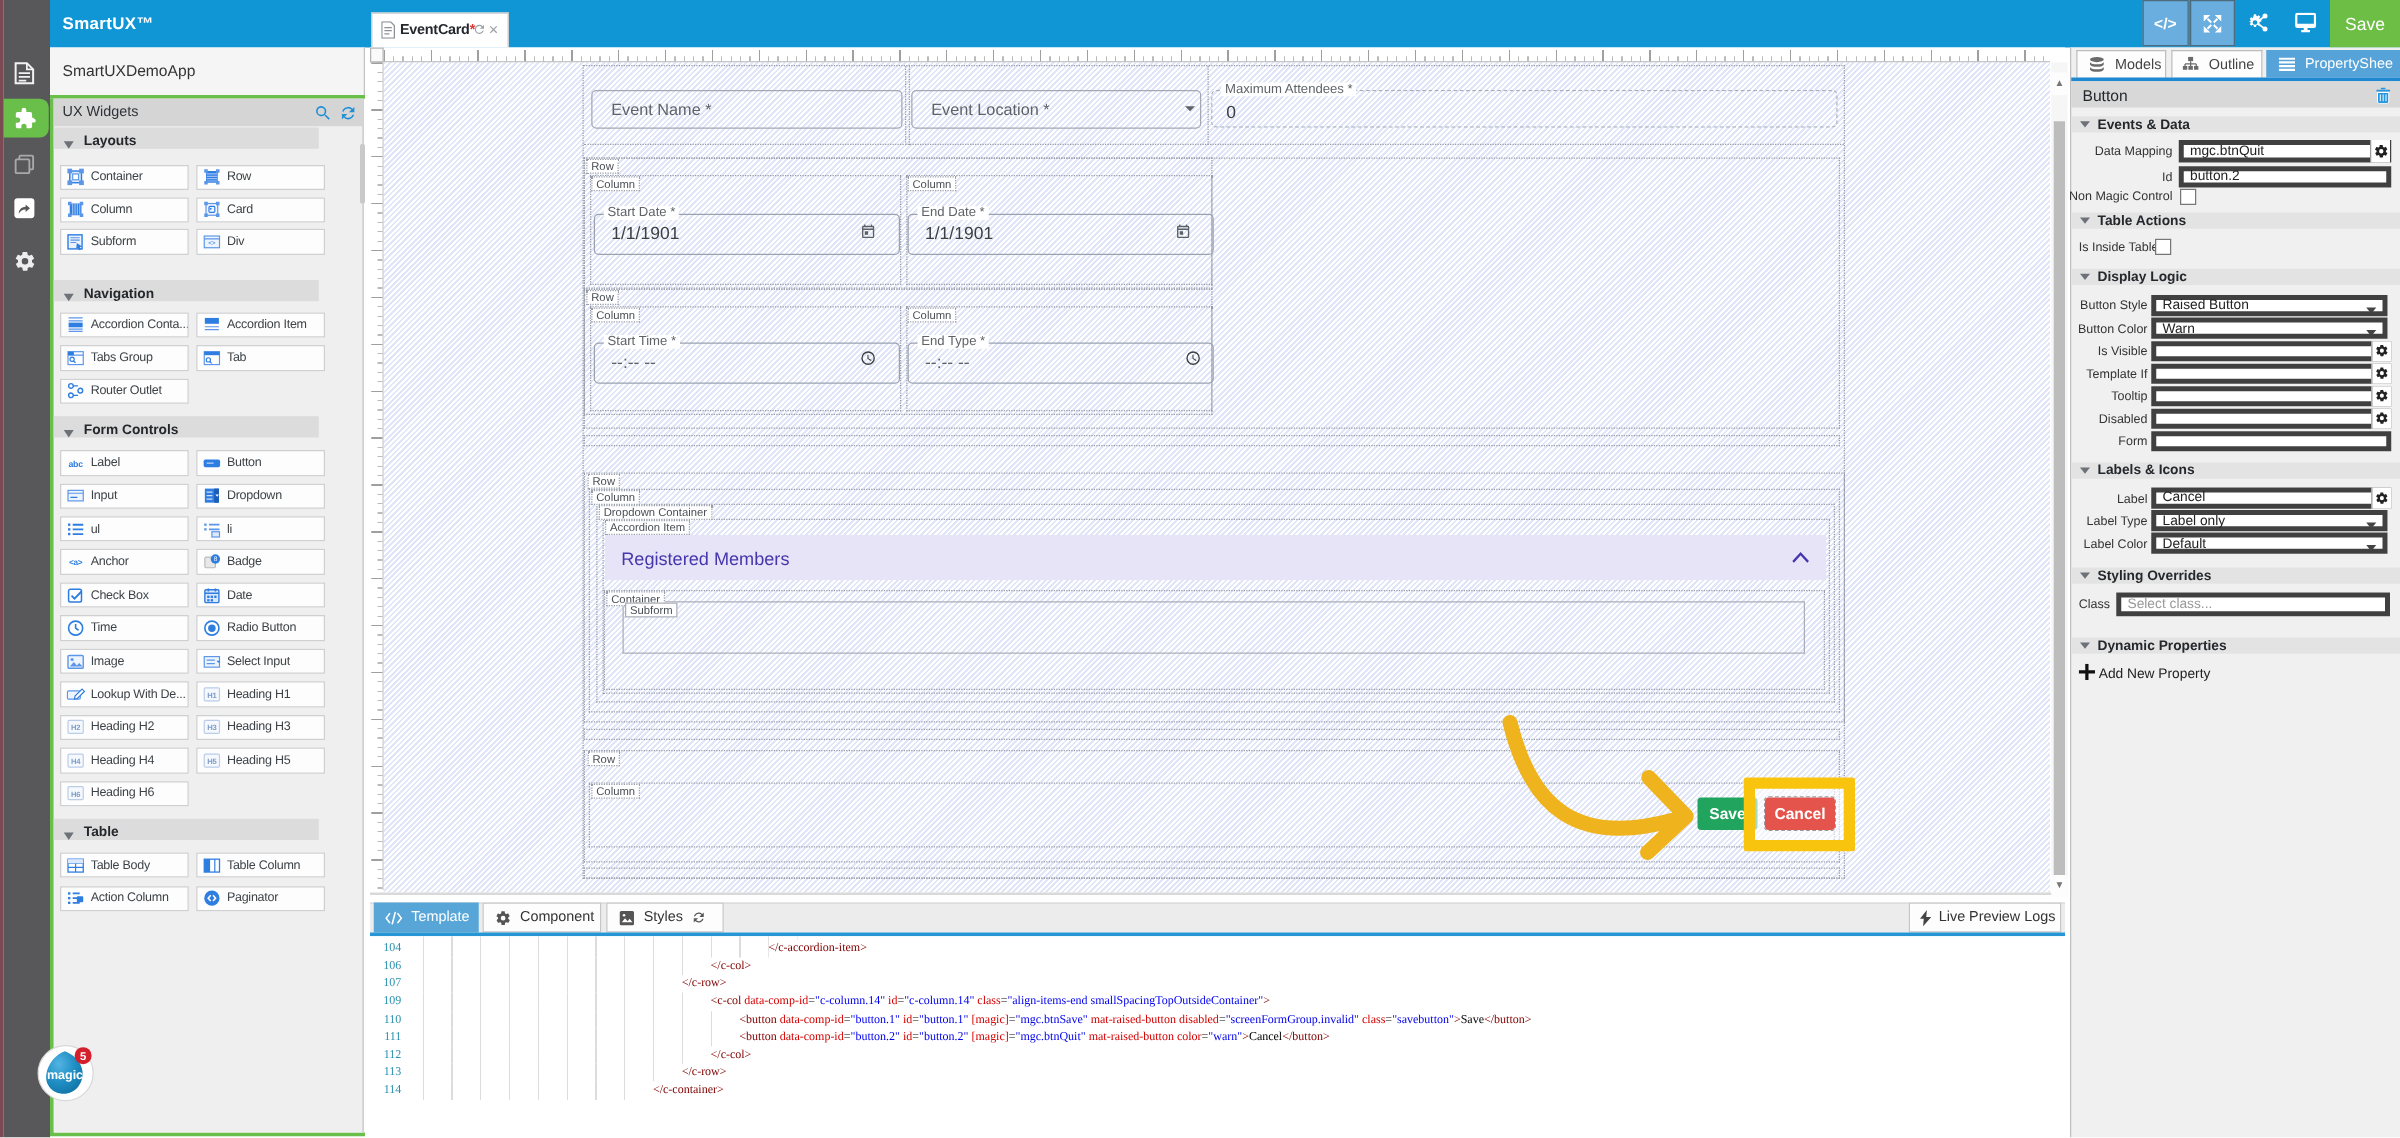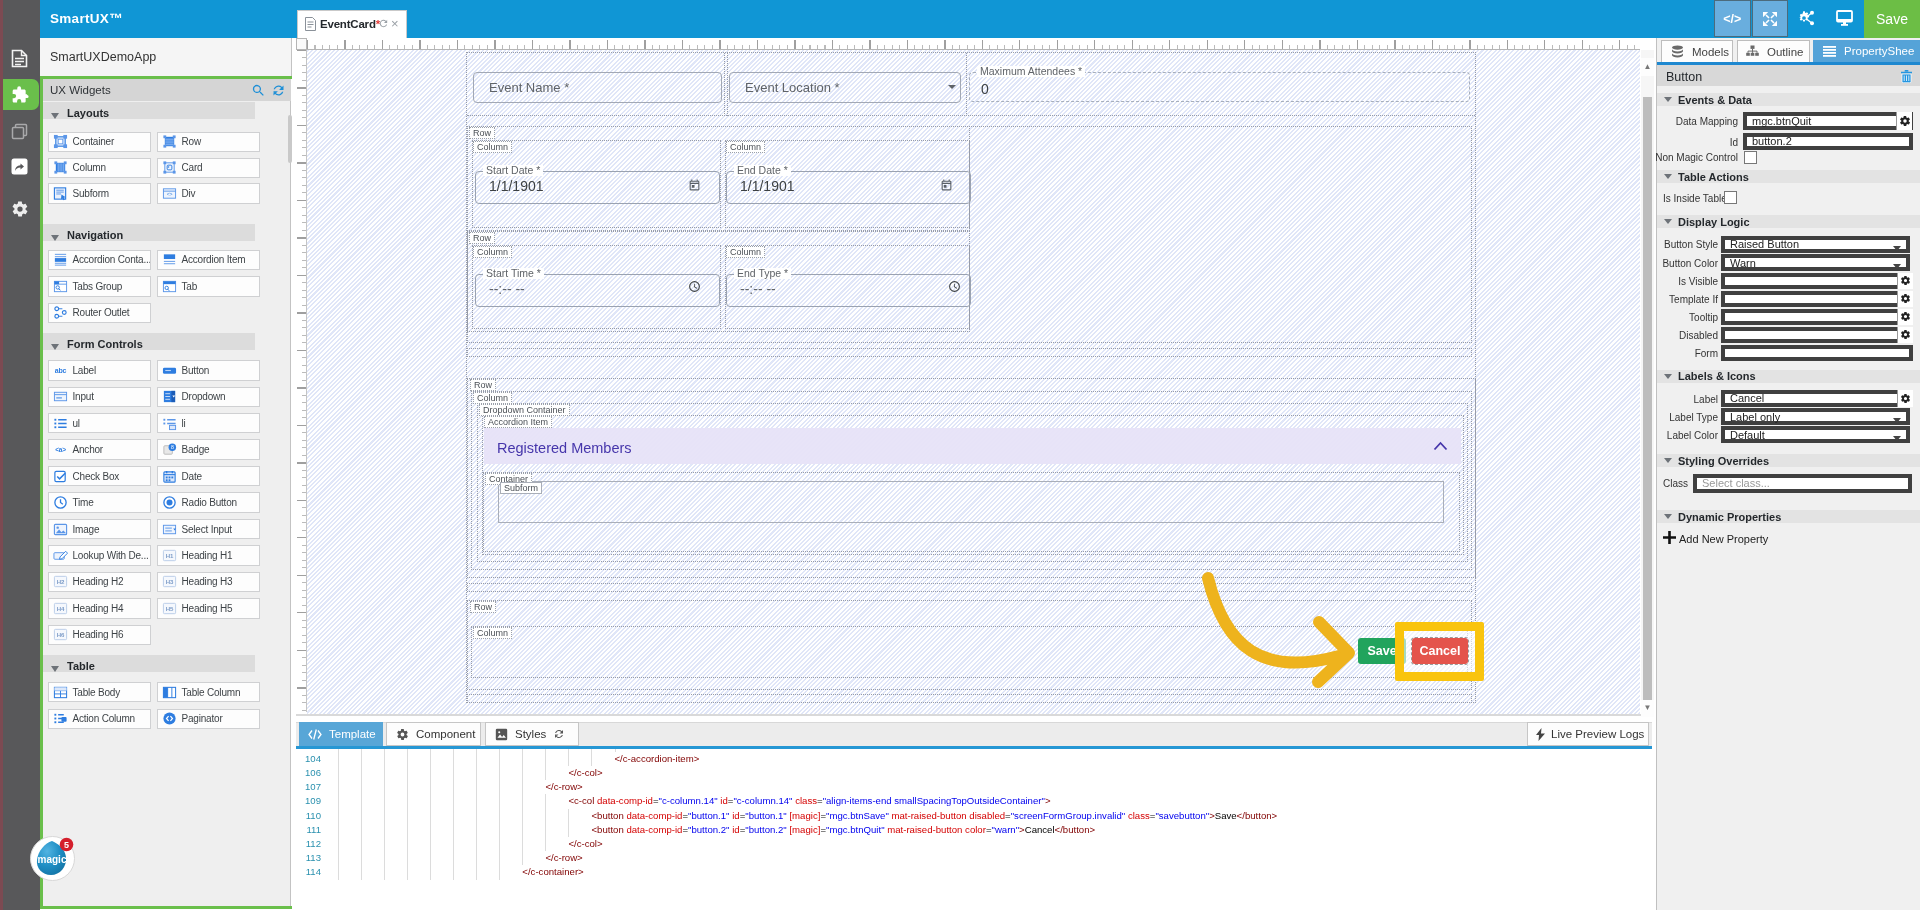--- a/index.html
+++ b/index.html
@@ -21,21 +21,21 @@
 .fval{position:absolute;font-size:14px;color:#3c4043}
 .ftxt{position:absolute;font-size:13px;color:#5f6368}
 
 .plabel{position:absolute;font-size:10px;color:#333;text-align:right;white-space:nowrap}
 .pinput{position:absolute;background:#fff;border:4px solid #404040;font-size:11px;color:#222;display:flex;align-items:center;padding-left:5px}
 .gearbox{position:absolute;width:16px;background:#fff;border-left:1px solid #9a9a9a;display:flex;align-items:center;justify-content:center}
 .psec{position:absolute;left:1657px;width:263px;height:13px;background:#e3e3e3;font-size:11px;font-weight:bold;color:#24282c;display:flex;align-items:center}
 .psec .tri{width:0;height:0;border-left:4px solid transparent;border-right:4px solid transparent;border-top:5px solid #6d7278;margin:0 6px 0 7px}
 .caret{width:0;height:0;border-left:4px solid transparent;border-right:4px solid transparent;border-top:5px solid #444;position:absolute;right:5px;top:6px}
 
-.cline{height:14.23px;line-height:14.23px;white-space:pre;font-family:Liberation Sans, sans-serif;font-size:9.6px;display:flex}
+.cline{height:14.23px;line-height:14.23px;white-space:pre;font-family:Liberation Serif, serif;font-size:9.6px;display:flex}
 .ln{width:29px;text-align:right;padding-right:4px;color:#2b91af;flex:none}
 .ind{flex:none;height:100%;margin-left:13px;background:repeating-linear-gradient(to right,#dcdcdc 0 1px,transparent 1px 23.0436px)}
 .cc{white-space:pre}
 .t{color:#800000}.a{color:#d40000}.v{color:#0000ee}
 </style>
 </head>
 <body>
 
 <div class="ab" style="left:0;top:0;width:2.5px;height:910px;background:#7c4a52"></div>
 <div class="ab" style="left:2.5px;top:0;width:37.5px;height:910px;background:#58585a"></div>

